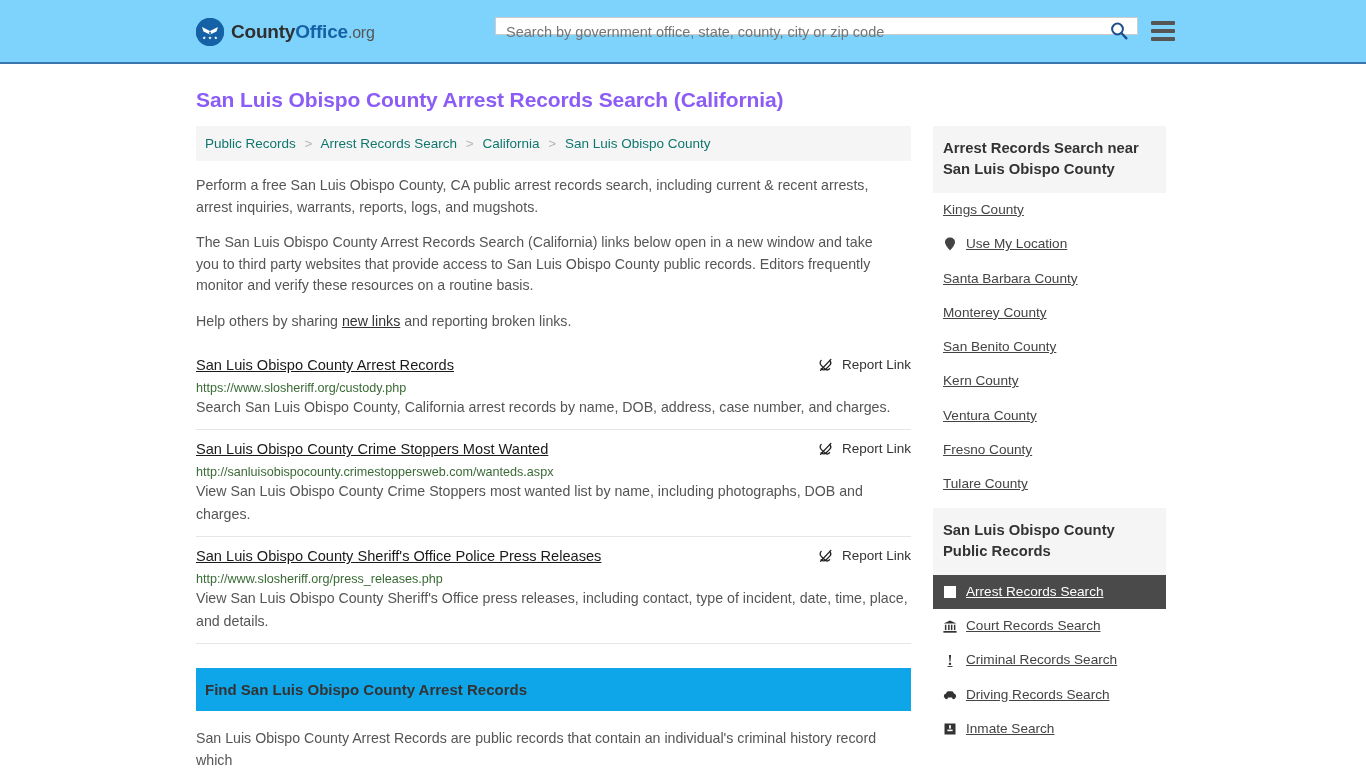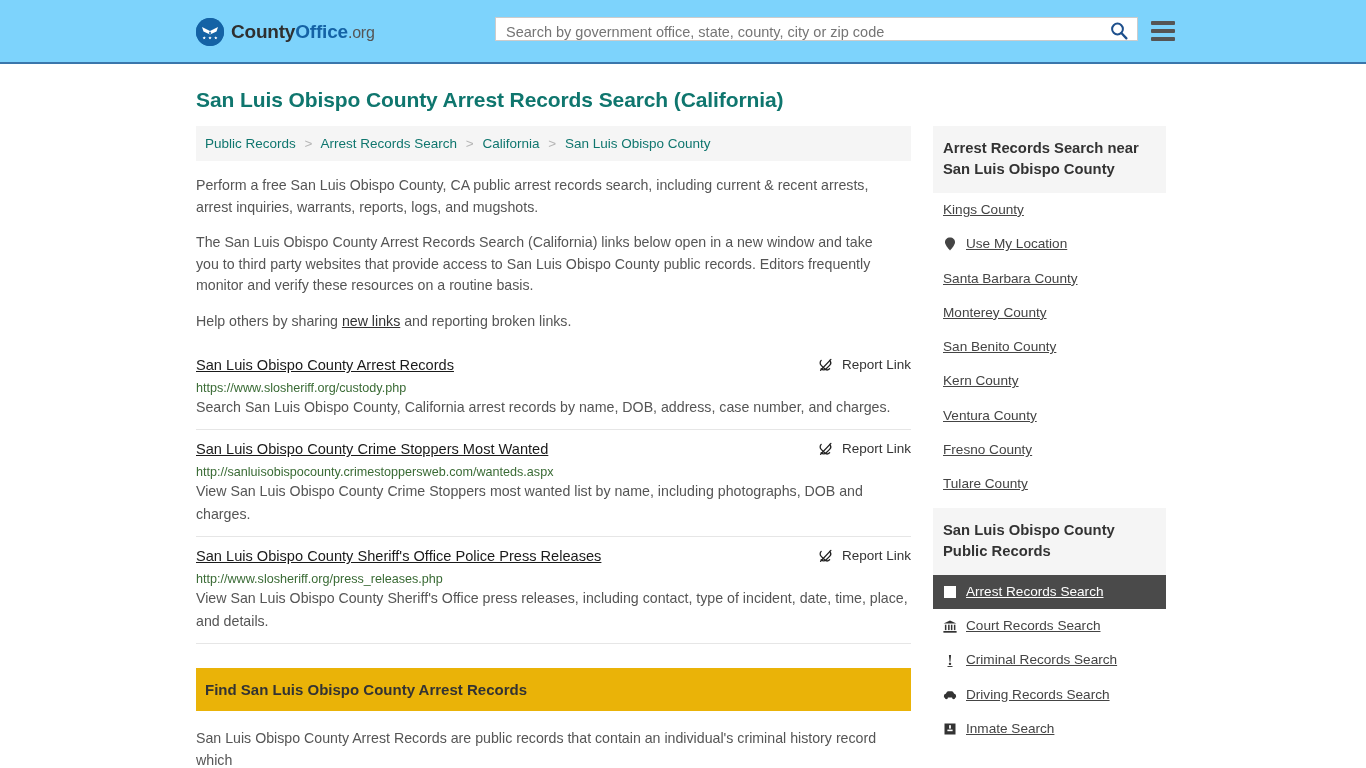--- a/index.html
+++ b/index.html
@@ -35,21 +35,21 @@
     font-size: 19px; letter-spacing: -0.2px;
     color: #2f2f2f; white-space: nowrap;
   }
   .logo-text .b { color: #1462a5; font-weight: bold; }
   .logo-text .a { font-weight: bold; }
   .logo-text .tld { color: #555; font-size: 16px; }
 
   .search-wrap {
     position: absolute;
     left: 495px; top: 17px;
-    width: 643px; height: 24px;
+    width: 643px; height: 18px;
     background: #ffffff;
     border: 1px solid #cccccc;
   }
   .search-input {
     position: absolute; left: 0; top: 0;
     width: 600px; height: 28px;
     border: 0; outline: 0; background: transparent;
     padding: 0 10px;
     font-family: "Liberation Sans", sans-serif;
     font-size: 14.5px; color: #333;
@@ -80,21 +80,21 @@
   .container {
     position: relative;
     width: 990px;
     margin: 0 auto;
     padding-left: 0;
   }
   h1.page-title {
     margin: 24px 0 14px 0;
     padding-left: 8px;
     font-size: 21px;
-    color: #0f766e;
+    color: #8b5cf6;
     font-weight: bold;
     letter-spacing: -0.1px;
   }
 
   .cols { display: flex; gap: 22px; padding-left: 8px; }
   .main-col { width: 715px; flex: 0 0 auto; }
   .side-col { width: 233px; flex: 0 0 auto; }
 
   
   .breadcrumb {
@@ -145,21 +145,21 @@
   }
   .result-desc {
     margin: 0;
     font-size: 14.2px;
     line-height: 1.62;
     color: #555555;
   }
 
   
   .section-bar {
-    background: #eab308;
+    background: #0ea5e9;
     padding: 13px 9px;
     margin-top: 24px;
   }
   .section-bar h2 {
     margin: 0; font-size: 15px; font-weight: bold; color: #333;
   }
   .section-body p {
     margin: 16px 0 0 0;
     font-size: 14.2px; line-height: 1.55; color: #555;
   }

